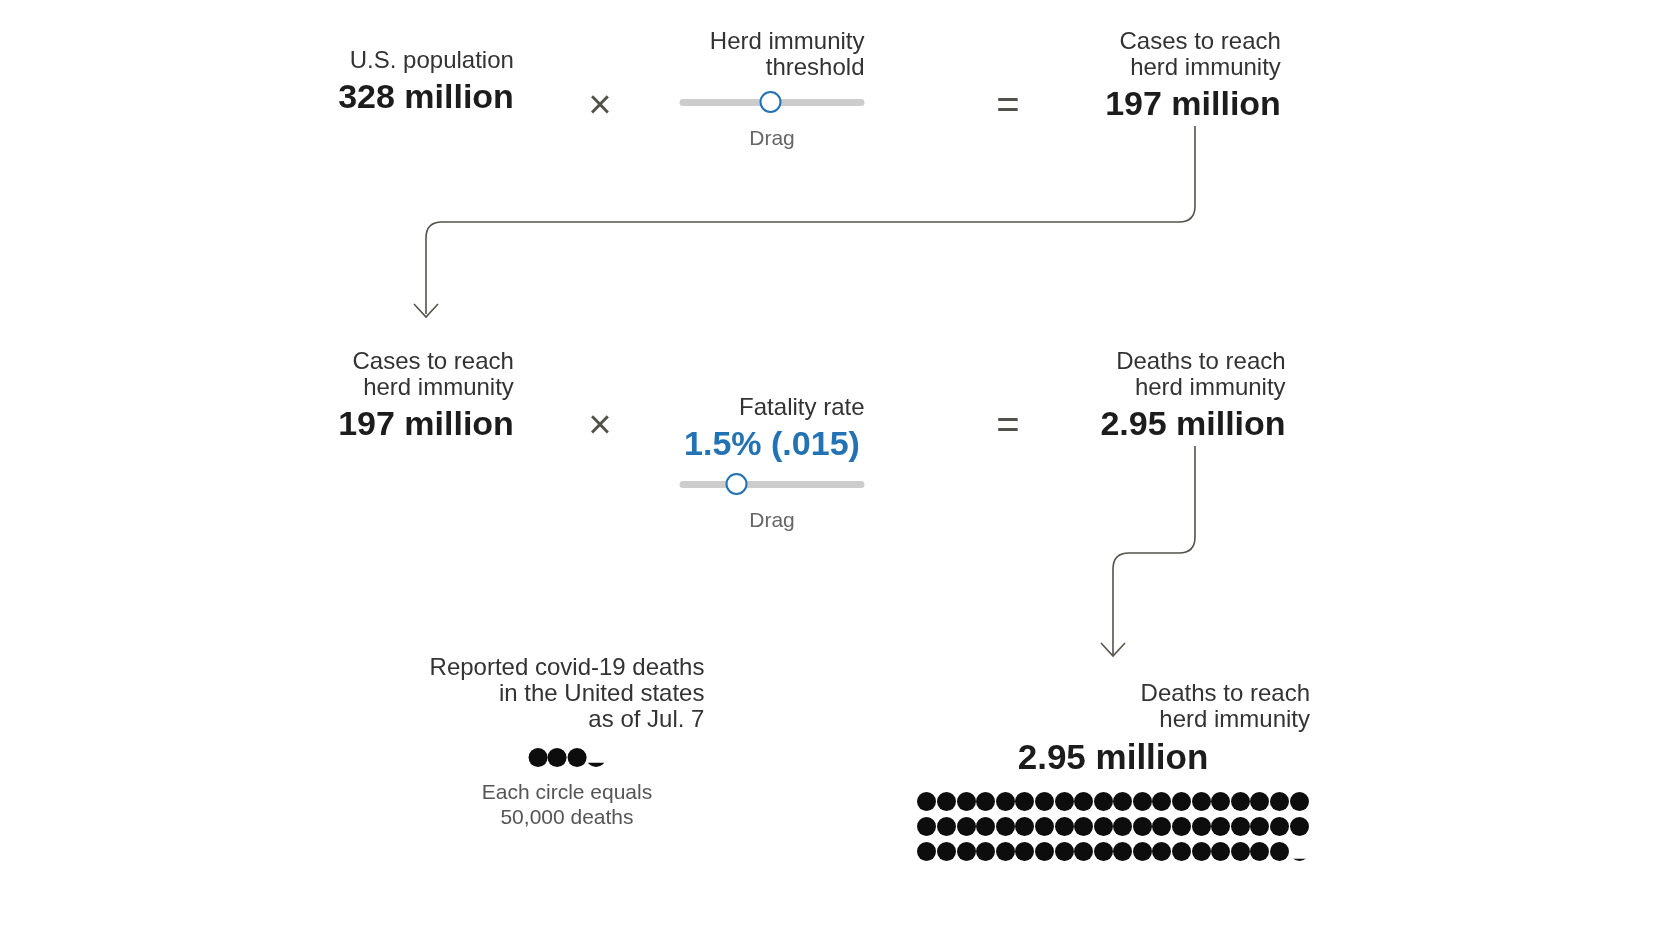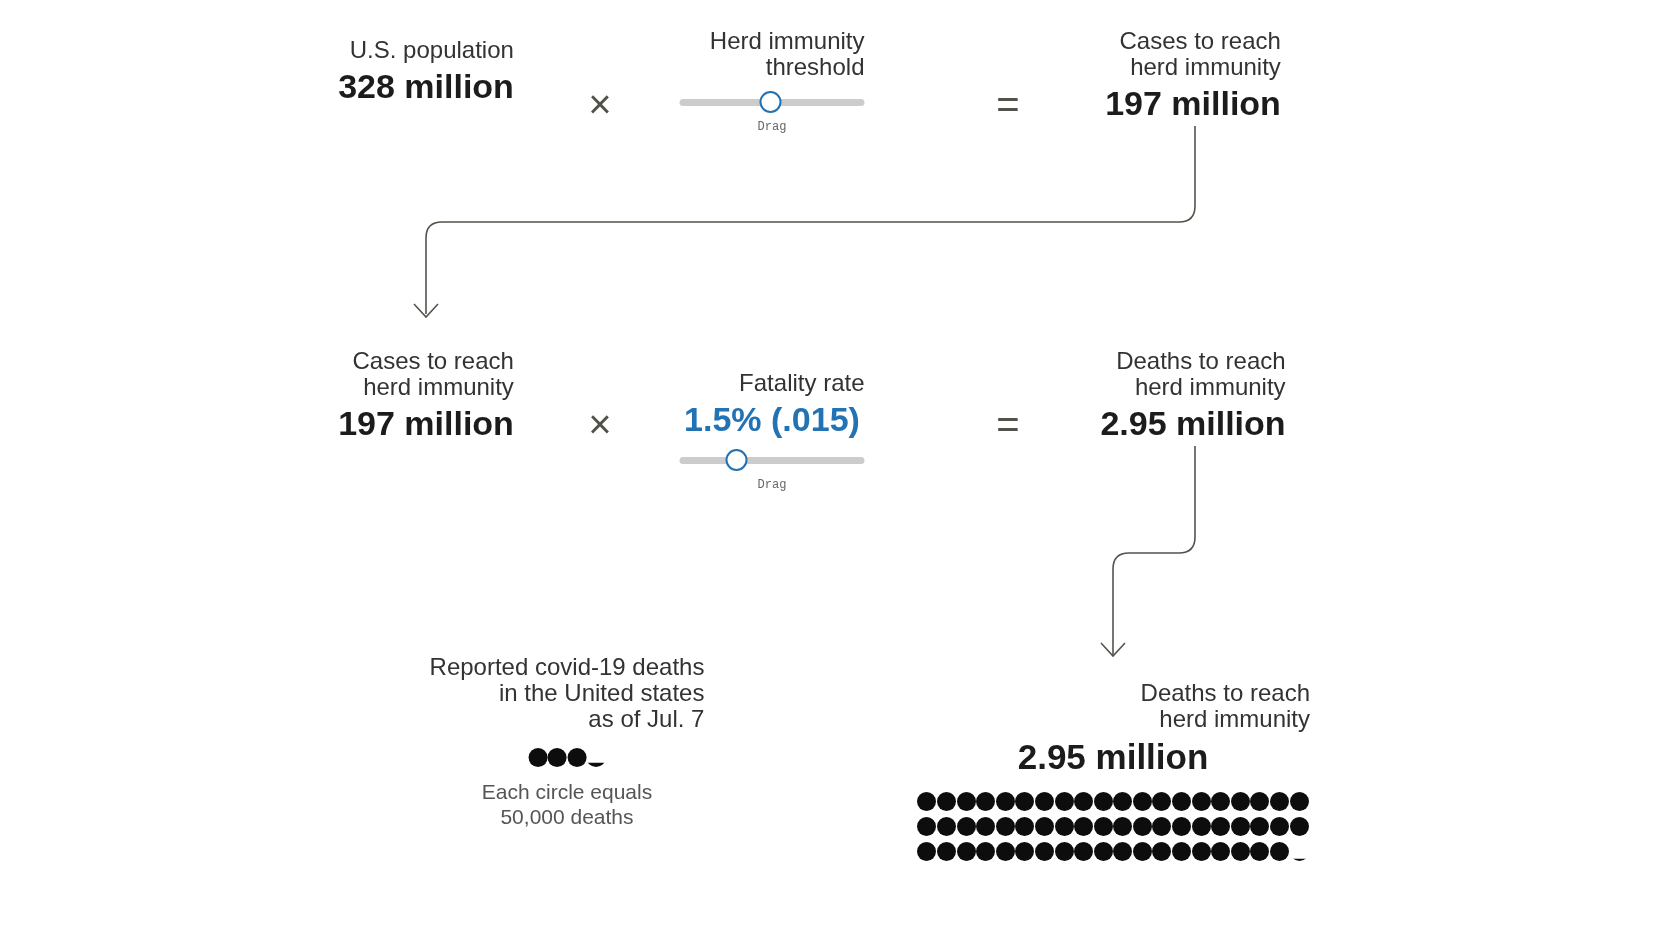--- a/index.html
+++ b/index.html
@@ -22,21 +22,21 @@
   .labelbox.tall{height:80px;}
   .label{font-size:24px;line-height:26px;color:var(--label);white-space:pre-line;}
   .value{font-size:34px;line-height:38px;font-weight:bold;color:var(--ink);margin-top:4px;white-space:nowrap;}
   .value.blue{color:var(--blue);}
   .value.big{font-size:35px;margin-top:6px;}
   .op{position:absolute;transform:translate(-50%,-50%);font-size:40px;font-weight:500;color:var(--oper);}
   .slider{position:relative;width:185px;height:24px;margin:10px auto 0;}
   .track{position:absolute;left:0;right:0;top:9px;height:7px;border-radius:4px;background:var(--track);}
   .handle{position:absolute;top:1px;width:22px;height:22px;box-sizing:border-box;border-radius:50%;
           background:#fff;border:2.5px solid var(--blue);transform:translateX(-50%);cursor:grab;}
-  .drag{font-size:12px;color:var(--muted);margin-top:6px;font-family:Liberation Mono, monospace;}
+  .drag{font-size:21px;color:var(--muted);margin-top:12px;}
   .dots-wrap{font-size:0;margin:16px auto 0;line-height:0;}
   .dots-wrap.grid{width:394px;}
   .dot{display:inline-block;width:19px;height:19px;border-radius:50%;background:var(--dot);
        margin:0 0.3px 6px 0.3px;vertical-align:bottom;}
   .legend{font-size:21px;line-height:25px;color:var(--legend);white-space:pre-line;margin-top:6px;}
   svg.arrows{position:absolute;left:0;top:0;pointer-events:none;}
 </style>
 </head>
 <body>
 
@@ -44,21 +44,21 @@
 
   <svg class="arrows" width="1672" height="940" viewBox="0 0 1672 940">
     <g stroke="#55534b" stroke-width="1.6" fill="none">
       <path d="M1195,126 L1195,206 Q1195,222 1179,222 L442,222 Q426,222 426,238 L426,314"></path>
       <polyline points="414,304 426,317 438,304"></polyline>
       <path d="M1195,446 L1195,537 Q1195,553 1179,553 L1129,553 Q1113,553 1113,569 L1113,656"></path>
       <polyline points="1101,643 1113,656 1125,643"></polyline>
     </g>
   </svg>
 
-  <div class="cell" style="left:426px;top:7px">
+  <div class="cell" style="left:426px;top:17px">
     <div class="labelbox">
         <div class="label">U.S. population</div>
       </div>
     <div class="value">328 million</div>
   </div>
 
   <span class="op" style="left:600px;top:104px">×</span>
 
   <div class="cell" style="left:772px;top:24px">
     <div class="labelbox">
@@ -85,21 +85,21 @@
   <div class="cell" style="left:426px;top:344px">
     <div class="labelbox">
         <div class="label">Cases to reach
 herd immunity</div>
       </div>
     <div class="value">197 million</div>
   </div>
 
   <span class="op" style="left:600px;top:424px">×</span>
 
-  <div class="cell" style="left:772px;top:340px">
+  <div class="cell" style="left:772px;top:364px">
     <div class="labelbox">
         <div class="label">Fatality rate</div>
       </div>
     <div class="value blue">1.5% (.015)</div>
     <div class="slider">
       <div class="track"></div>
       <div class="handle" style="left: 31%;"></div>
     </div>
     <div class="drag">Drag</div>
   </div>

